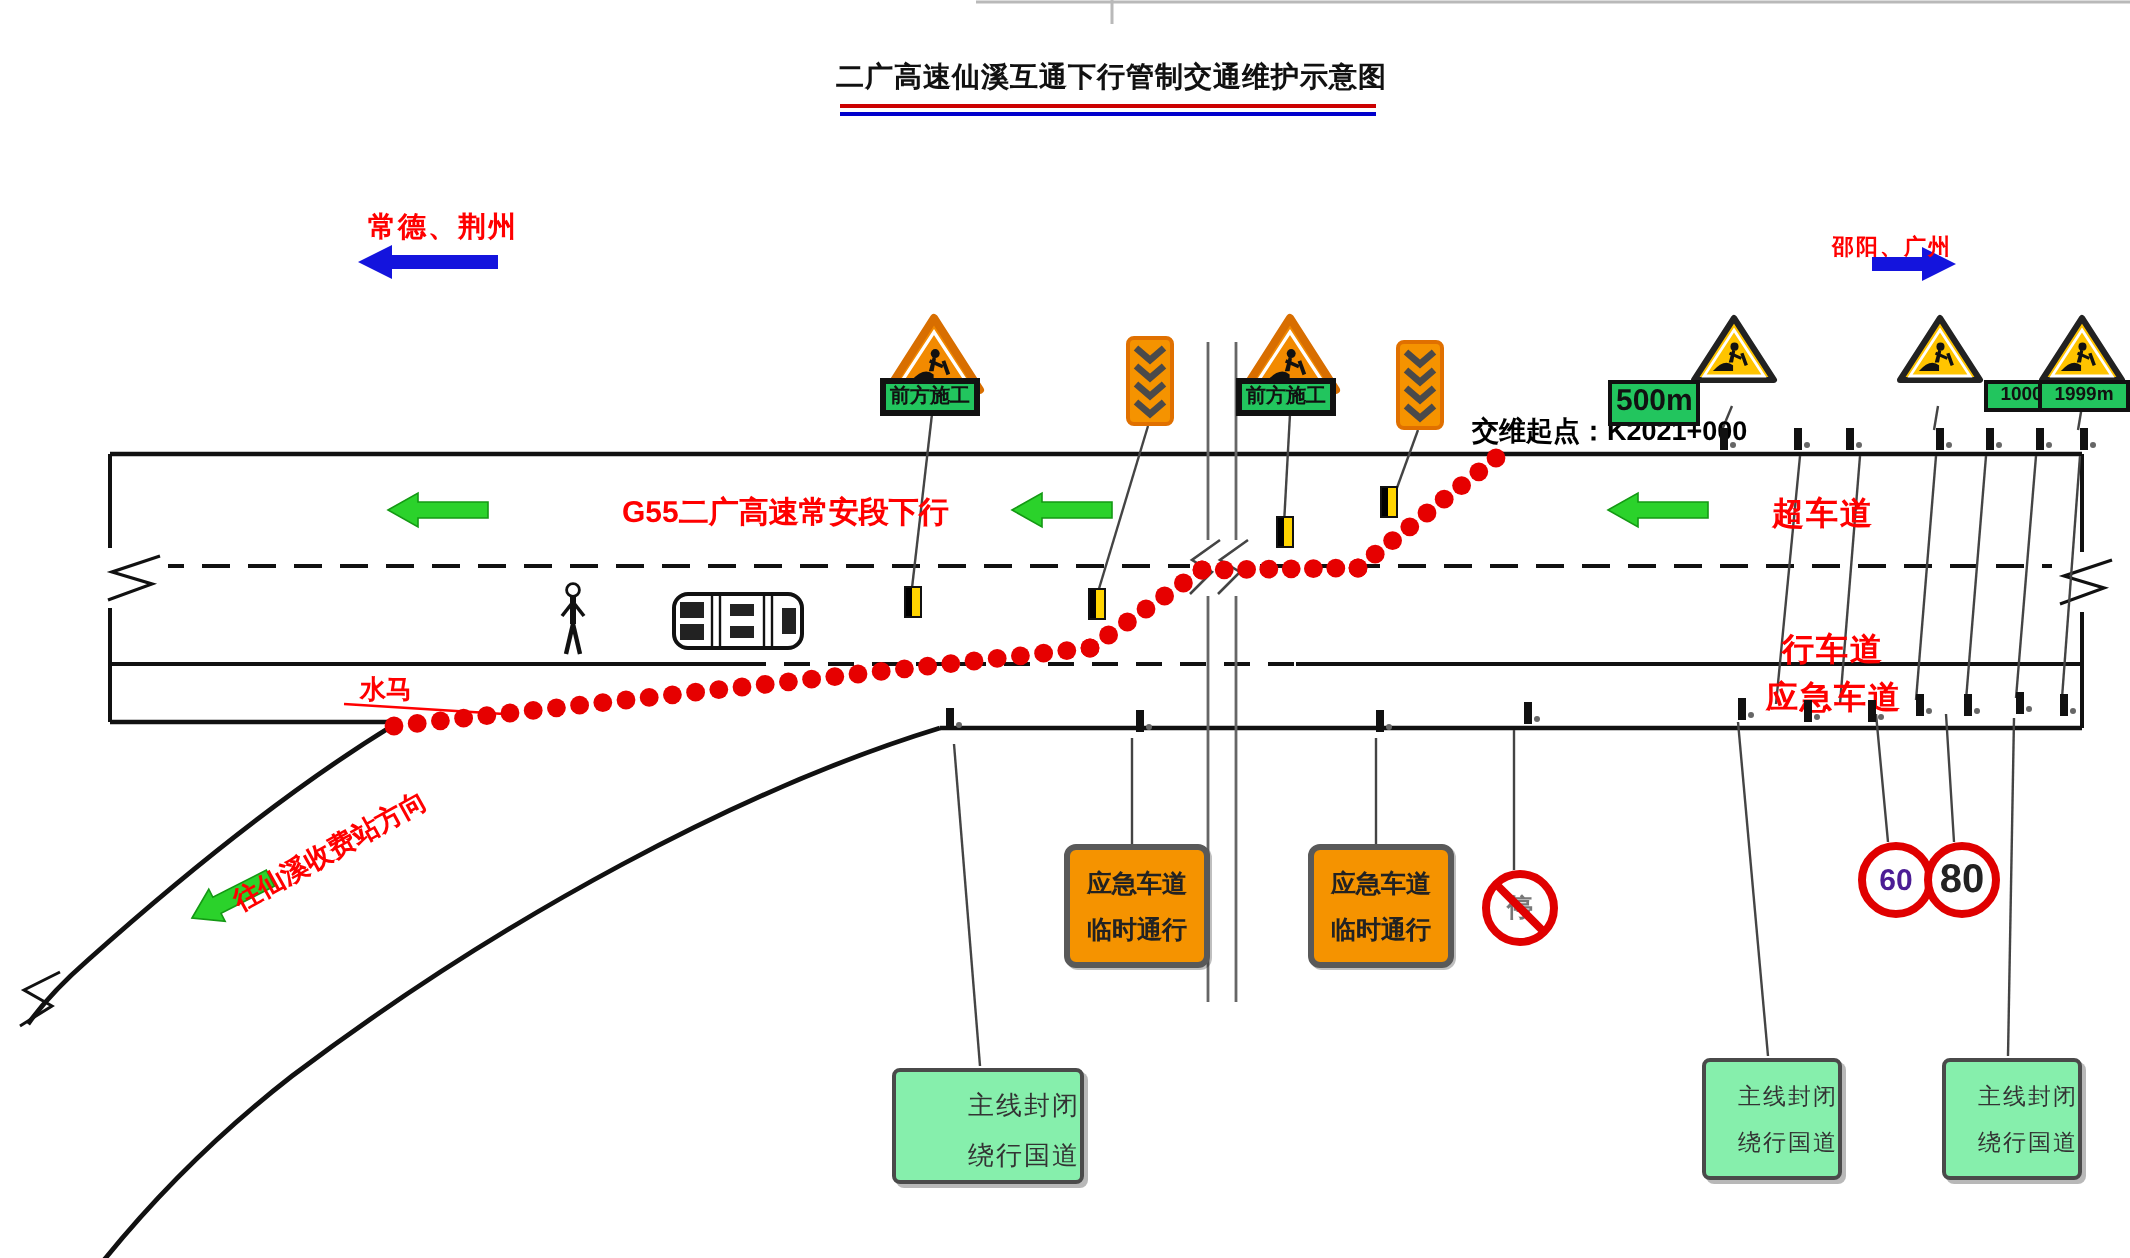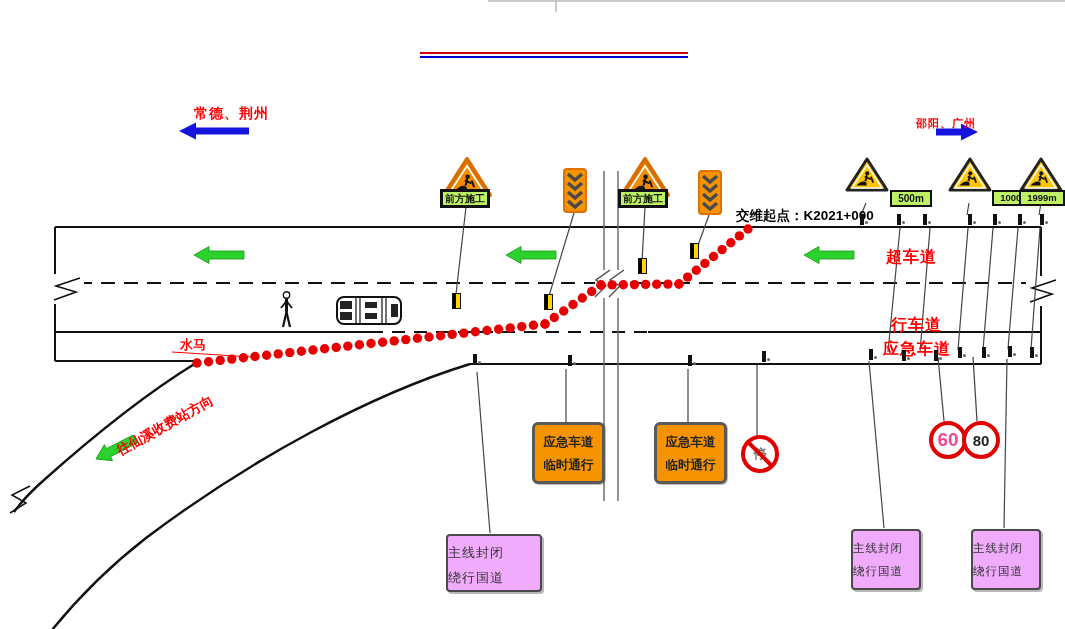--- a/index.html
+++ b/index.html
@@ -2,24 +2,24 @@
 <html><head>
 <meta charset="utf-8">
 <style>
   html,body{margin:0;padding:0;background:#fff;font-family:"Liberation Sans","DejaVu Sans",sans-serif;}
   #canvas{position:relative;width:1065px;height:629px;background:#fff;overflow:hidden;}
   .abs{position:absolute;}
   svg{display:block;}
   .redtxt{color:#ff0000;font-weight:bold;white-space:nowrap;}
   .title{font-weight:bold;color:#111;text-align:center;white-space:nowrap;letter-spacing:.5px;}
   .uline{height:2px;}
-  .plate{background:#bef264;border:3px solid #111;color:#111;font-weight:bold;text-align:center;white-space:nowrap;line-height:1.1;padding:1px 2px;}
+  .plate{background:#22c55e;border:3px solid #111;color:#111;font-weight:bold;text-align:center;white-space:nowrap;line-height:1.1;padding:1px 2px;}
   .oSign{background:#f59300;border:3px solid #595959;border-radius:6px;color:#222;font-weight:bold;text-align:center;box-shadow:1px 1px 0 rgba(0,0,0,.25);}
   .oSign div{white-space:nowrap;}
-  .wBox{background:#f0abfc;border:2.5px solid #4a4a4a;border-radius:4px;color:#333;text-align:left;box-shadow:2px 2px 0 rgba(0,0,0,.28);}
+  .wBox{background:#86efac;border:2.5px solid #4a4a4a;border-radius:4px;color:#333;text-align:right;box-shadow:2px 2px 0 rgba(0,0,0,.28);}
   .wBox div{white-space:nowrap;letter-spacing:1px;}
   .circleSign{background:#fff;border:4.5px solid #e00000;border-radius:50%;display:flex;align-items:center;justify-content:center;font-weight:bold;}
   .post{width:4px;height:11px;background:#111;}
   .post i{position:absolute;left:5px;bottom:1px;width:3px;height:3px;background:#666;border-radius:50%;}
   .ymark{width:7px;height:14px;border:1px solid #111;background:linear-gradient(to right,#000 45%,#ffd400 45%);}
   .lane{font-size:16px;letter-spacing:1px;}
 </style>
 </head>
 <body>
 
@@ -175,26 +175,28 @@
         <circle cx="696.3" cy="270.3" r="4.7"></circle>
         <circle cx="704.9" cy="263.4" r="4.7"></circle>
         <circle cx="713.5" cy="256.5" r="4.7"></circle>
         <circle cx="722.1" cy="249.6" r="4.7"></circle>
         <circle cx="730.8" cy="242.8" r="4.7"></circle>
         <circle cx="739.4" cy="235.9" r="4.7"></circle>
         <circle cx="748.0" cy="229.0" r="4.7"></circle>
       </g>
   </svg>
 
+  <div class="abs title" style="left:418px;top:30px;width:272px;font-size:14px">二广高速仙溪互通下行管制交通维护示意图</div>
   <div class="abs uline" style="left:420px;top:52px;width:268px;background:#cc0000"></div>
   <div class="abs uline" style="left:420px;top:55.5px;width:268px;background:#0000cc"></div>
 
-  <div class="abs redtxt" style="left:194px;top:105px;font-size:14px;letter-spacing:1px">常德、荆州</div>
+  <div class="abs redtxt" style="left:184px;top:105px;font-size:14px;letter-spacing:1px">常德、荆州</div>
   <div class="abs redtxt" style="left:916px;top:116px;font-size:11px;letter-spacing:1px">邵阳、广州</div>
 
+  <div class="abs redtxt" style="left:311px;top:247px;font-size:15px">G55二广高速常安段下行</div>
   <div class="abs redtxt lane" style="left:886px;top:247px">超车道</div>
   <div class="abs redtxt lane" style="left:891px;top:315px">行车道</div>
   <div class="abs redtxt lane" style="left:883px;top:339px">应急车道</div>
 
   <div class="abs" style="left:736px;top:207px;font-size:13.5px;font-weight:bold;color:#000;white-space:nowrap">交维起点：K2021+000</div>
 
   <div class="abs redtxt" style="left:180px;top:336px;font-size:13px">水马</div>
   <div class="abs redtxt" style="left:118px;top:443px;font-size:13.5px;transform:rotate(-29deg);transform-origin:0 50%">往仙溪收费站方向</div>
 
   <div class="abs" style="left:441px;top:155px">
@@ -253,21 +255,21 @@
       <polygon points="23,9 38,32 8,32" fill="none" stroke="#fff" stroke-width="1.4"></polygon>
       <g transform="translate(11,13) scale(0.72)" fill="#111" stroke="none">
         <path d="M2,23 Q10,14 16,19 L16,23 Z"></path>
         <circle cx="17" cy="6" r="2.8"></circle>
         <path d="M15.5,8 L13,17 L16,17 L17.5,9 Z"></path>
         <rect x="14" y="9.5" width="9" height="2.2" transform="rotate(24 14 9.5)"></rect>
         <rect x="21" y="11" width="2.4" height="9" transform="rotate(-20 21 11)"></rect>
       </g>
     </svg>
   </div>
-  <div class="abs plate" style="left:890px;top:190px;font-size:10px;border-width:2.5px;min-width:34px">500m</div>
+  <div class="abs plate" style="left:804px;top:190px;font-size:15px;border-width:2.5px;min-width:34px">500m</div>
 
   <div class="abs" style="left:947px;top:156px">
     <svg width="46" height="38">
       <polygon points="23,3 43,34 3,34" fill="#ffc400" stroke="#222" stroke-width="3" stroke-linejoin="round"></polygon>
       <polygon points="23,9 38,32 8,32" fill="none" stroke="#fff" stroke-width="1.4"></polygon>
       <g transform="translate(11,13) scale(0.72)" fill="#111" stroke="none">
         <path d="M2,23 Q10,14 16,19 L16,23 Z"></path>
         <circle cx="17" cy="6" r="2.8"></circle>
         <path d="M15.5,8 L13,17 L16,17 L17.5,9 Z"></path>
         <rect x="14" y="9.5" width="9" height="2.2" transform="rotate(24 14 9.5)"></rect>
@@ -300,24 +302,24 @@
     <div style="margin-top:9px">应急车道</div>
     <div style="margin-top:6px">临时通行</div>
   </div>
 
   <div class="abs circleSign" style="left:741px;top:435px;width:30px;height:30px">
     <span style="font-size:13px;color:#777">停</span>
     <span class="abs" style="left:13px;top:-2px;width:4px;height:34px;background:#e00000;transform:rotate(-45deg)"></span>
   </div>
 
   <div class="abs circleSign" style="left:929px;top:421px;width:30px;height:30px">
-    <span style="font-size:19px;color:#ec4899">60</span>
+    <span style="font-size:15px;color:#4c1d95">60</span>
   </div>
   <div class="abs circleSign" style="left:962px;top:421px;width:30px;height:30px">
-    <span style="font-size:15px;color:#222">80</span>
+    <span style="font-size:20px;color:#222">80</span>
   </div>
 
   <div class="abs wBox" style="left:446px;top:534px;width:92px;height:54px;font-size:13px">
     <div style="margin-top:8px">主线封闭</div>
     <div style="margin-top:7px">绕行国道</div>
   </div>
   <div class="abs wBox" style="left:851px;top:529px;width:66px;height:57px;font-size:11.5px">
     <div style="margin-top:10px">主线封闭</div>
     <div style="margin-top:8px">绕行国道</div>
   </div>

